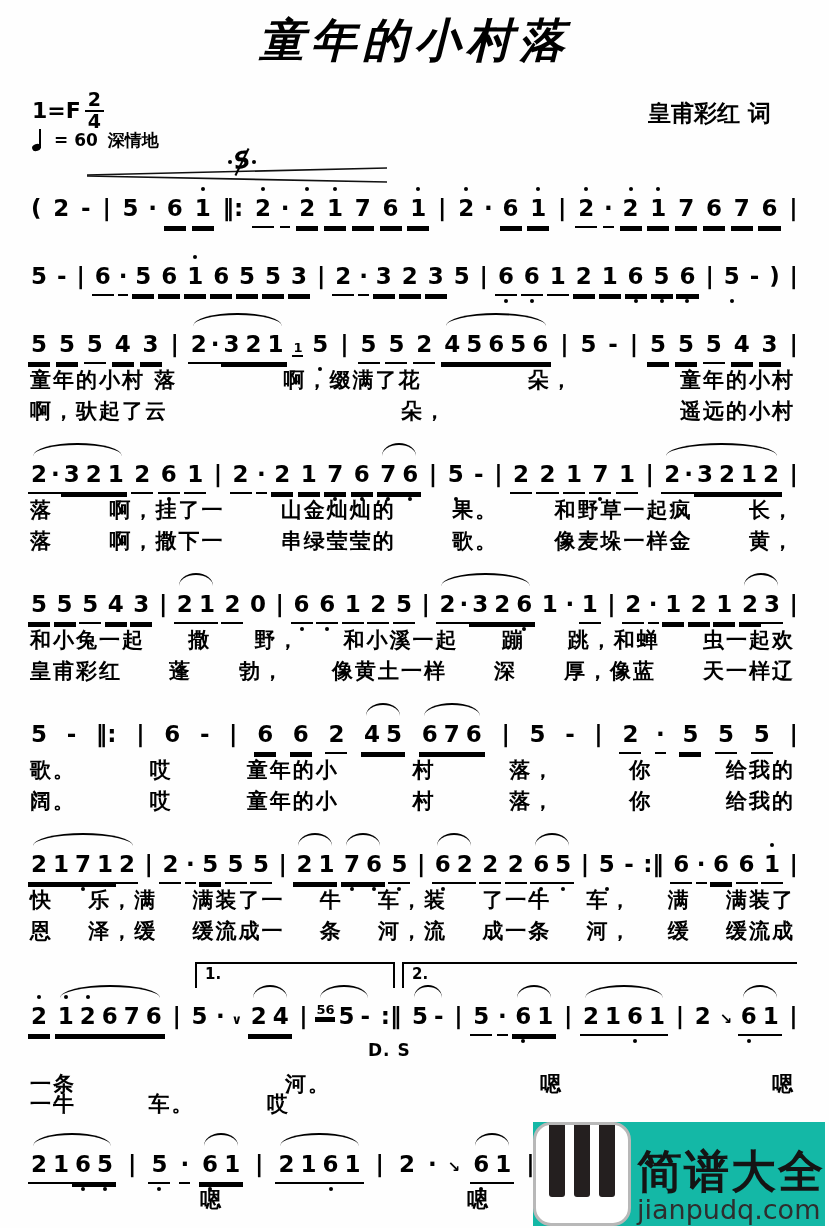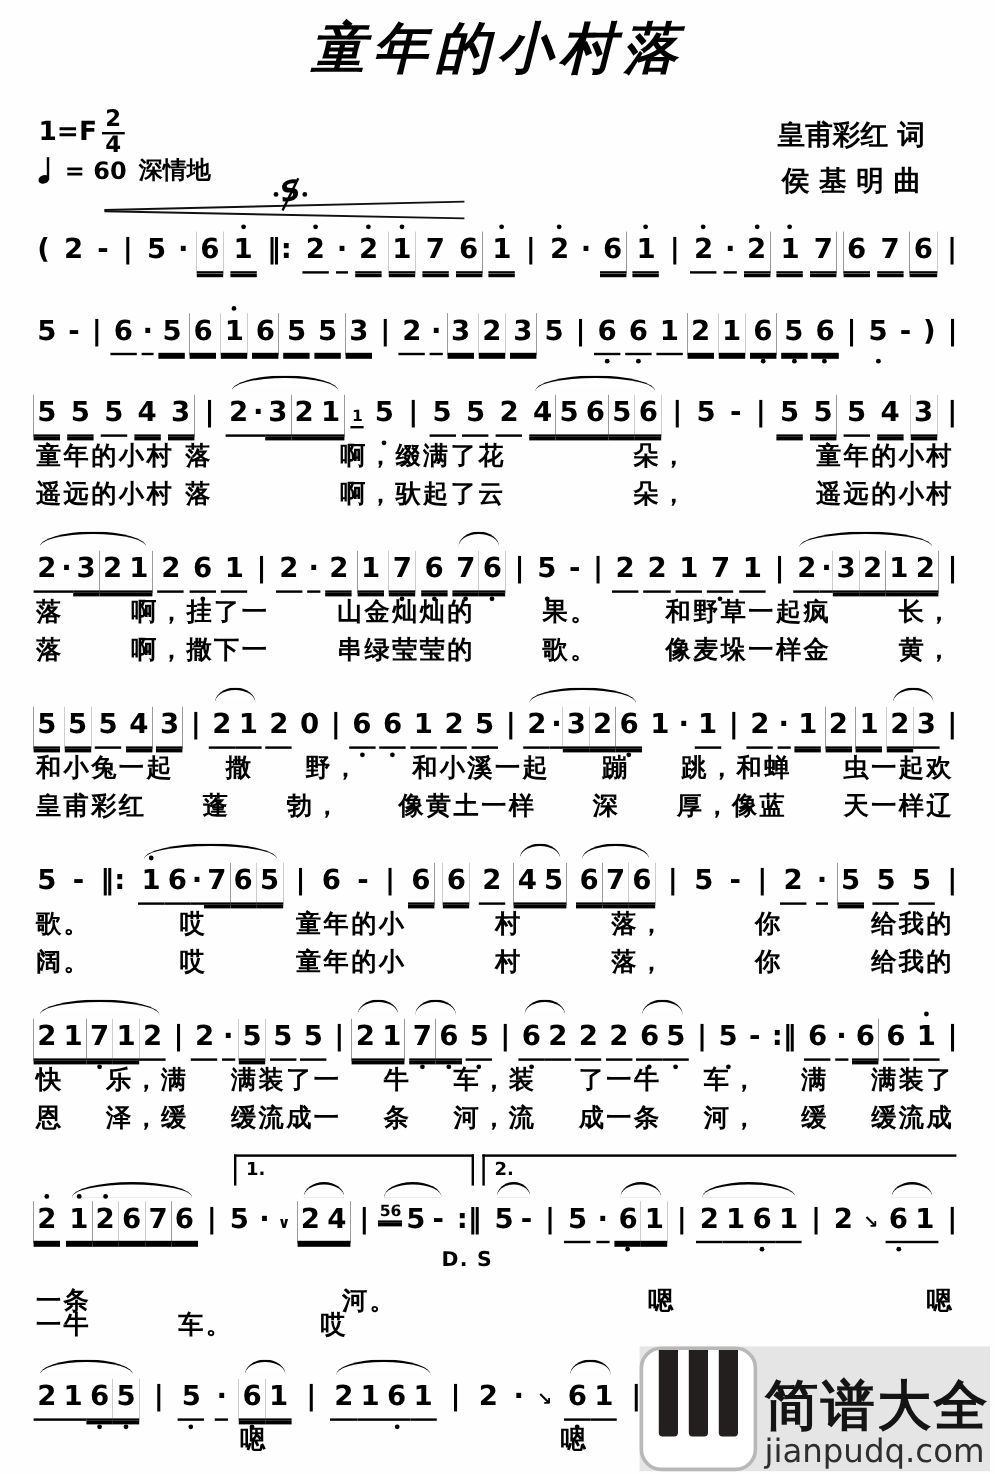--- a/index.html
+++ b/index.html
@@ -7,21 +7,21 @@
        font-family:"DejaVu Sans",sans-serif;overflow:hidden;}
   .title{position:absolute;top:10px;left:0;width:100%;text-align:center;
          font-size:46px;font-weight:900;letter-spacing:6px;font-style:italic;}
   
   .keyrow{position:absolute;left:32px;top:90px;display:flex;align-items:center;gap:4px;
           font-size:22px;font-weight:bold;}
   .timesig{display:inline-block;text-align:center;font-size:19px;font-weight:bold;line-height:1.05;}
   .timesig .top{display:block;border-bottom:2px solid #000;padding:0 3px;}
   .timesig .bot{display:block;}
   .temporow{position:absolute;left:32px;top:128px;display:flex;align-items:center;gap:10px;
-            font-size:20px;font-weight:bold;}
+            font-size:17px;font-weight:bold;}
   .qnote{display:inline-block;position:relative;width:12px;height:24px;}
   .qnote::before{content:"";position:absolute;left:0;bottom:1px;width:9px;height:7px;border-radius:50%;
                  background:#000;transform:rotate(-20deg);}
   .qnote::after{content:"";position:absolute;left:7px;bottom:4px;width:2px;height:19px;background:#000;}
   .credits{position:absolute;right:58px;top:94px;text-align:center;font-size:23px;font-weight:bold;line-height:38px;}
   
   .hairpin{position:absolute;left:85px;top:166px;}
   .segno{position:absolute;left:228px;top:147px;width:28px;height:32px;}
   .seg-s{font-size:23px;font-style:italic;font-weight:bold;display:block;text-align:center;transform:rotate(-12deg);}
   .seg-slash{position:absolute;left:13px;top:0px;width:2px;height:30px;background:#000;transform:rotate(26deg);}
@@ -58,21 +58,21 @@
   .r7{top:998px}.l7a{top:1090px;left:30px;right:auto;width:260px;}
   .l7b{top:1070px}
   .r8{top:1146px}.l8a{top:1186px;left:200px;right:auto;width:290px;}
   
   .volta{position:absolute;top:962px;height:24px;border-top:2px solid #000;font-size:15px;font-weight:bold;}
   .volta span{display:block;padding:1px 0 0 8px;}
   .volta1{left:195px;width:196px;border-left:2px solid #000;border-right:2px solid #000;}
   .volta2{left:402px;right:32px;border-left:2px solid #000;}
   .ds{position:absolute;left:368px;top:1040px;font-size:17px;font-weight:bold;letter-spacing:1px;}
   
-  .wm{position:absolute;right:4px;bottom:2px;display:flex;align-items:flex-end;gap:6px;background:#e5e5e5;}
+  .wm{position:absolute;right:4px;bottom:2px;display:flex;align-items:flex-end;gap:6px;background:#14b8a6;}
   .wm-icon{width:92px;height:98px;border:3px solid #b8b8b8;border-radius:18px;background:#fff;
            position:relative;flex:none;}
   .wm-icon i{position:absolute;top:0;width:16px;height:72px;background:#241f1f;border-radius:0 0 3px 3px;}
   .wm-icon i.k1{left:13px}.wm-icon i.k2{left:38px}.wm-icon i.k3{left:63px}
   .wm-text{display:flex;flex-direction:column;line-height:1.05;padding-bottom:2px;}
   .wm-name{font-size:45px;font-weight:bold;color:#141414;letter-spacing:2px;}
   .wm-site{font-size:27px;color:#2e2e2e;}
 </style>
 </head>
 <body>
@@ -88,21 +88,20 @@
 </div>
 
 <div class="temporow">
   <span class="qnote"></span>
   <span>= 60</span>
   <span>深情地</span>
 </div>
 
 <div class="credits">
   <div>皇甫彩红  词</div>
-  <div>侯 基 明   曲</div>
 </div>
 
 <div class="hairpin">
   <svg width="305" height="18" viewBox="0 0 305 18">
     <line x1="2" y1="9" x2="302" y2="2" stroke="#111" stroke-width="1.6"></line>
     <line x1="2" y1="10" x2="302" y2="16" stroke="#111" stroke-width="1.6"></line>
   </svg>
 </div>
 
 <span class="segno">
@@ -201,21 +200,21 @@
     <span class="tk">-</span>
     <span class="tk bar">|</span>
     <span class="tk u2">5</span>
     <span class="tk u2">5</span>
     <span class="tk u1">5</span>
     <span class="tk u2">4</span>
     <span class="tk u2">3</span>
     <span class="tk bar">|</span>
   </div>
 <div class="lyric-row l2a"><span class="lyr">童年的小村 落</span><span class="lyr">啊，缀满了花</span><span class="lyr">朵，</span><span class="lyr">童年的小村</span></div>
-<div class="lyric-row l2b"><span class="lyr">遥远的小村 落</span><span class="lyr">啊，驮起了云</span><span class="lyr">朵，</span><span class="lyr">遥远的小村</span></div>
+<div class="lyric-row l2b"><span class="lyr">啊，驮起了云</span><span class="lyr">朵，</span><span class="lyr">遥远的小村</span></div>
 
 <div class="notation-row r3">
     <span class="slur"><span class="tk u1">2</span><span class="tk dot u1">·</span><span class="tk u2">3</span><span class="tk u2">2</span><span class="tk u2">1</span></span>
     <span class="tk u1">2</span>
     <span class="tk u1 lo">6</span>
     <span class="tk u1">1</span>
     <span class="tk bar">|</span>
     <span class="tk u1">2</span>
     <span class="tk dot u1">·</span>
     <span class="tk u2">2</span>
@@ -269,21 +268,20 @@
     <span class="slur"><span class="tk u2">2</span><span class="tk u1">3</span></span>
     <span class="tk bar">|</span>
   </div>
 <div class="lyric-row l4a"><span class="lyr">和小兔一起</span><span class="lyr">撒</span><span class="lyr">野，</span><span class="lyr">和小溪一起</span><span class="lyr">蹦</span><span class="lyr">跳，和蝉</span><span class="lyr">虫一起欢</span></div>
 <div class="lyric-row l4b"><span class="lyr">皇甫彩红</span><span class="lyr">蓬</span><span class="lyr">勃，</span><span class="lyr">像黄土一样</span><span class="lyr">深</span><span class="lyr">厚，像蓝</span><span class="lyr">天一样辽</span></div>
 
 <div class="notation-row r5">
     <span class="tk">5</span>
     <span class="tk">-</span>
     <span class="tk bar">‖:</span>
-    <span class="slur"><span class="tk u1 hi">1</span><span class="tk u1">6</span><span class="tk dot u1">·</span><span class="tk u2">7</span><span class="tk u2">6</span><span class="tk u2">5</span></span>
     <span class="tk bar">|</span>
     <span class="tk">6</span>
     <span class="tk">-</span>
     <span class="tk bar">|</span>
     <span class="tk u2">6</span>
     <span class="tk u2">6</span>
     <span class="tk u1">2</span>
     <span class="slur"><span class="tk u2">4</span><span class="tk u2">5</span></span>
     <span class="slur"><span class="tk u2">6</span><span class="tk u2">7</span><span class="tk u2">6</span></span>
     <span class="tk bar">|</span>

